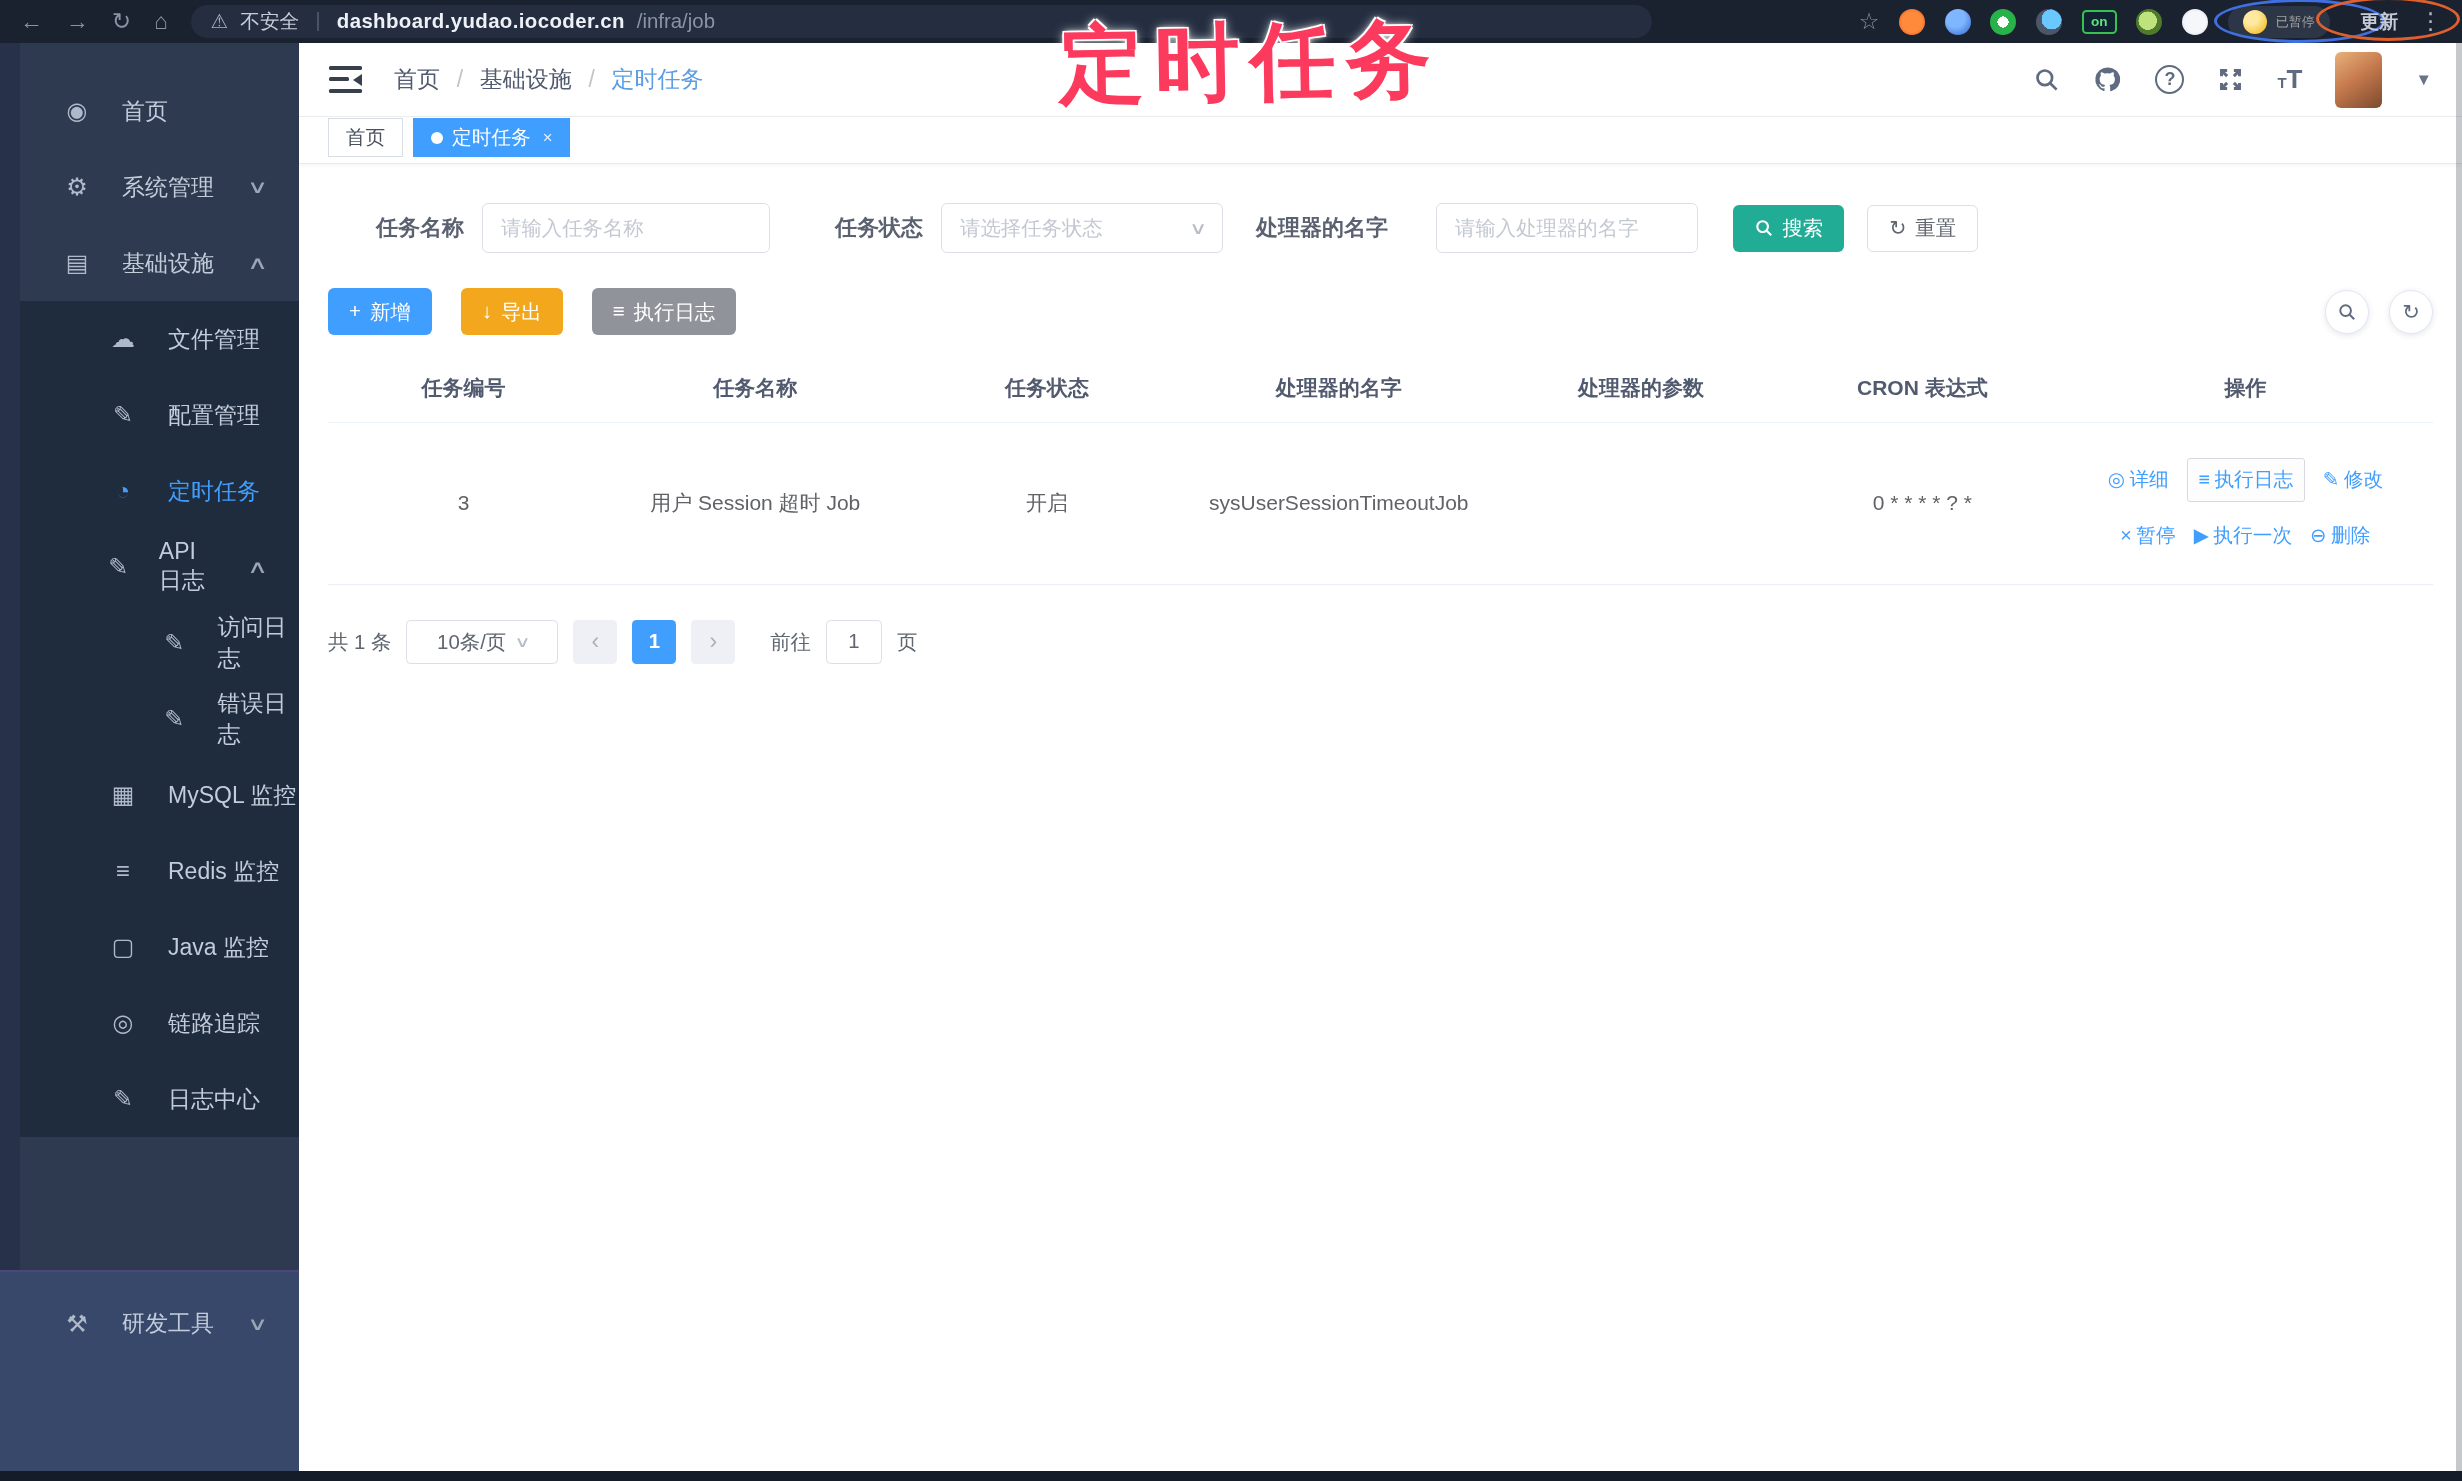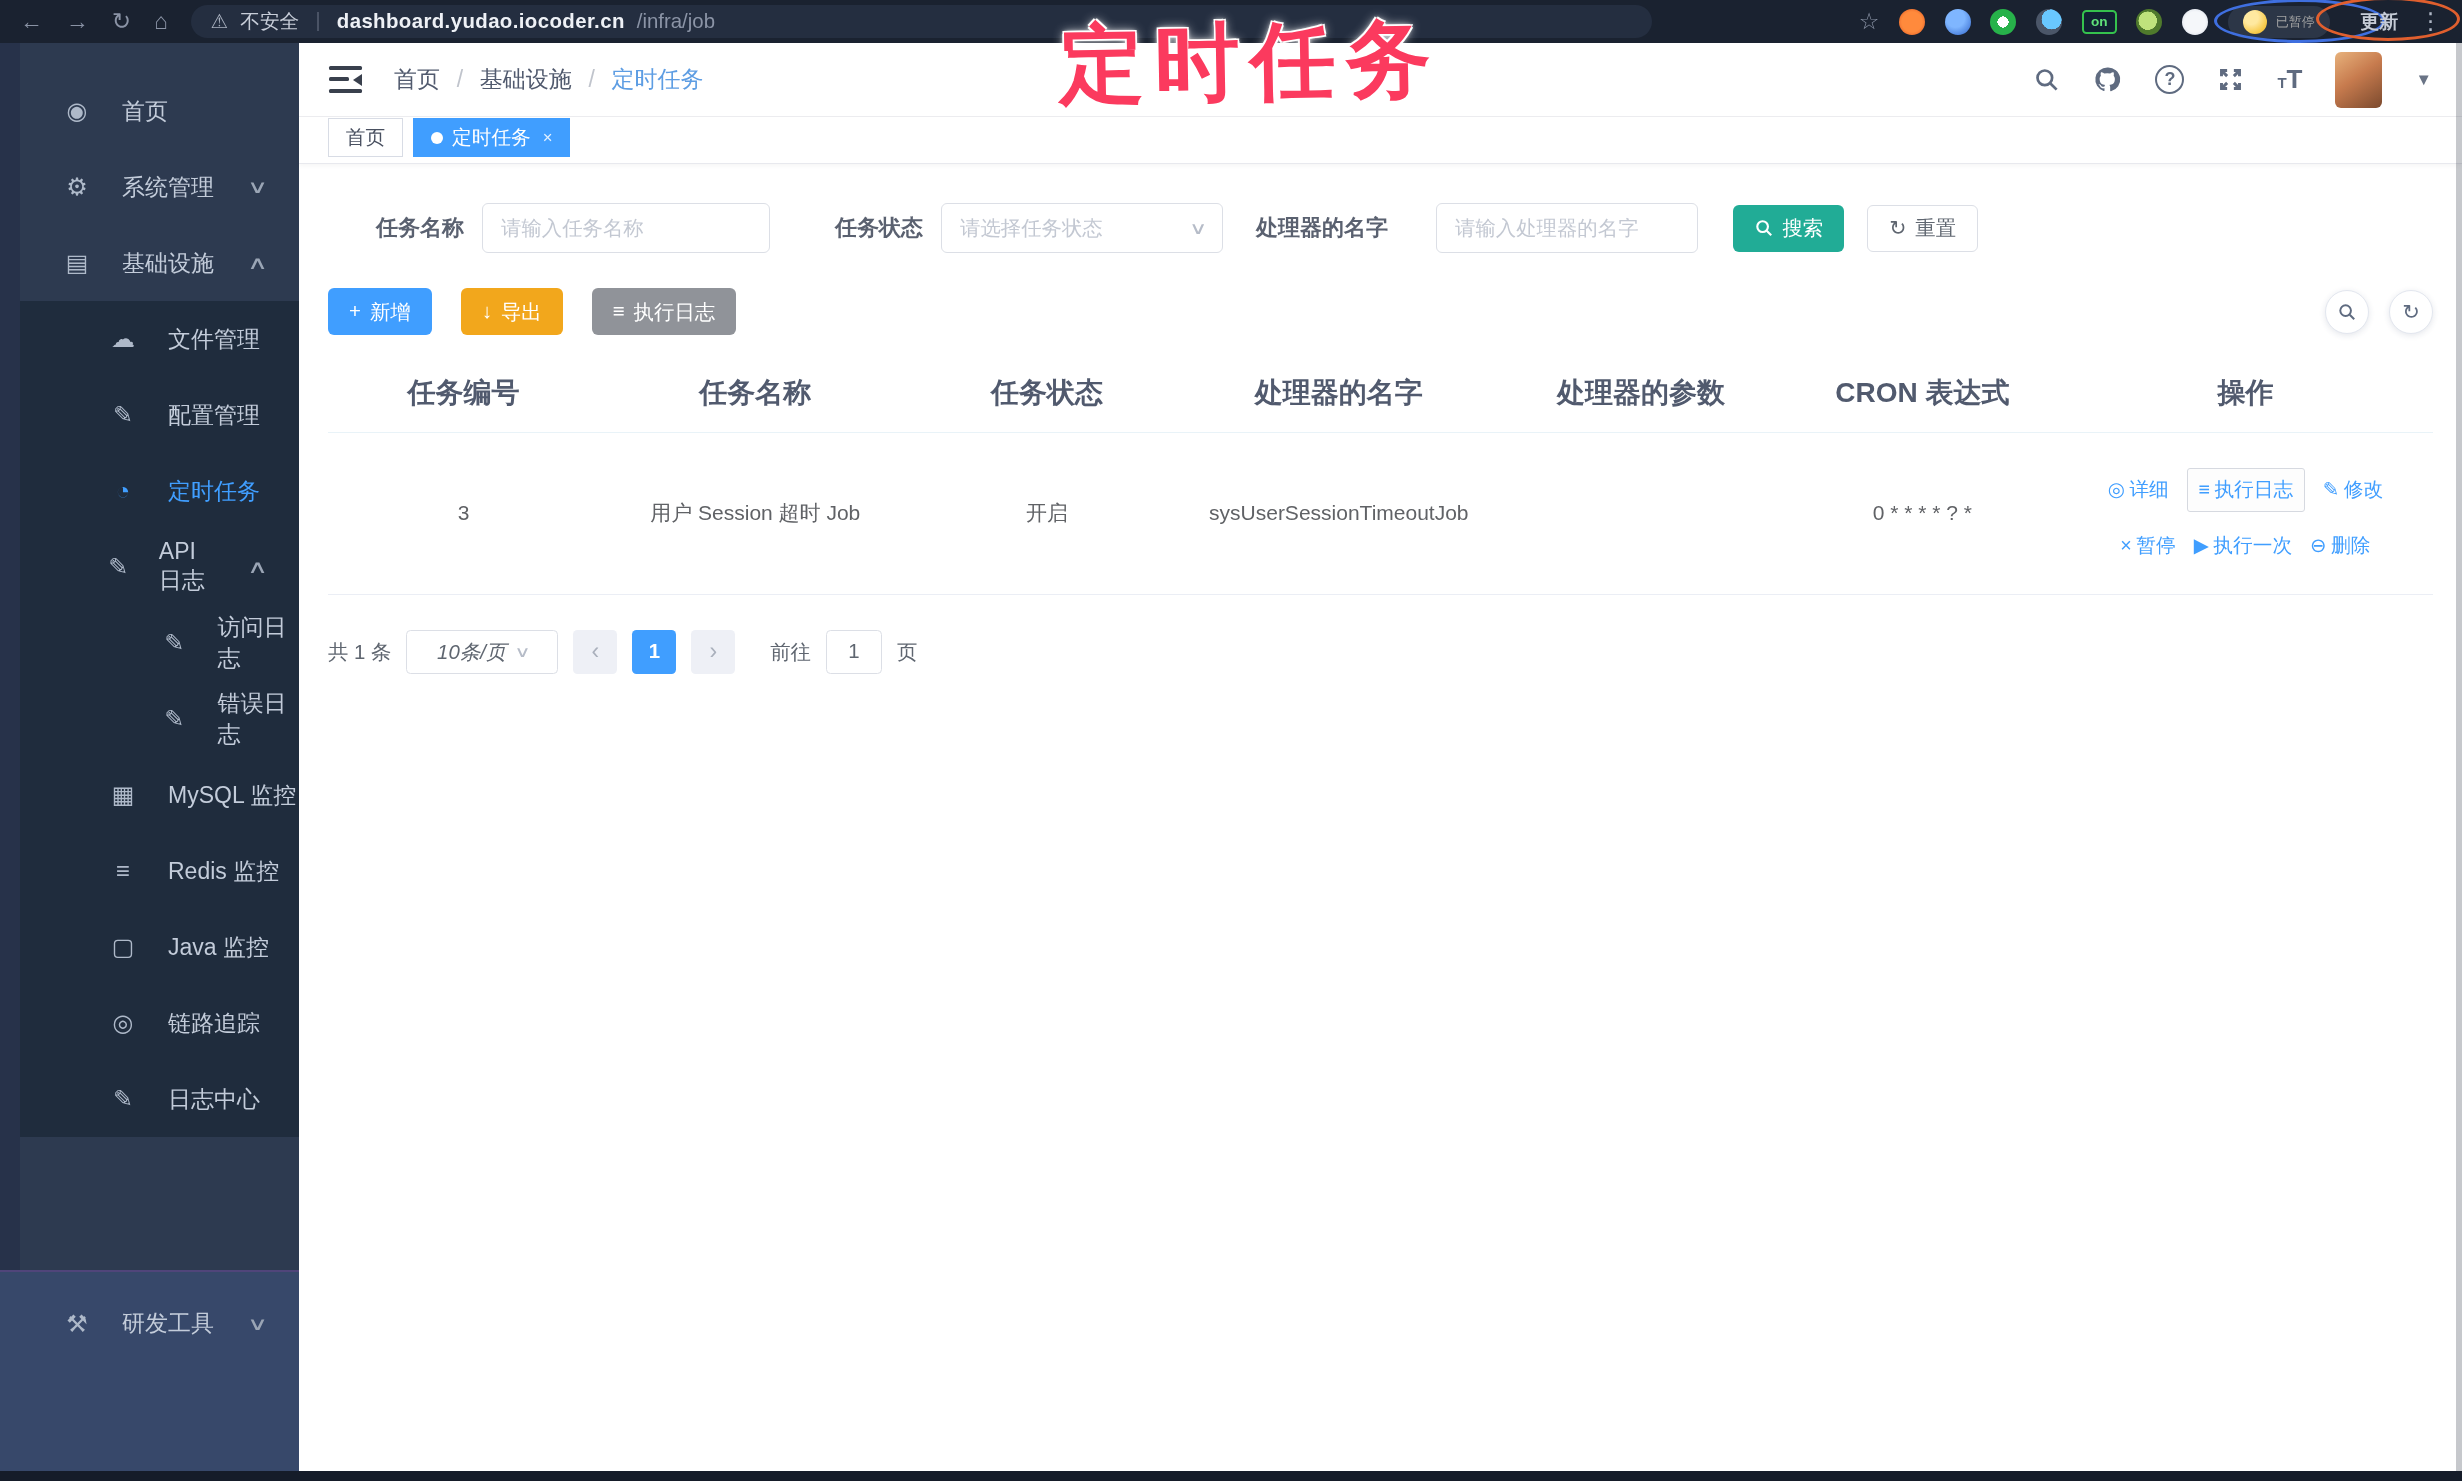--- a/index.html
+++ b/index.html
@@ -111,35 +111,35 @@
   .toolbar { margin-top:35px; display:flex; align-items:center; gap:29px; }
   .btn-add { background:#409eff; color:#fff; }
   .btn-export { background:#f2a71c; color:#fff; }
   .btn-log { background:#909399; color:#fff; }
   .tool-right { margin-left:auto; display:flex; gap:19.7px; }
   .circle-btn { width:44px; height:44px; border-radius:50%; background:#fff; border:0.8px solid #e3e7ef;
                 box-shadow:0 1.5px 6px rgba(30,50,90,.12); display:flex; align-items:center; justify-content:center;
                 color:#5f6b80; cursor:pointer; font-size:21px; }
 
   table.grid { width:100%; border-collapse:collapse; margin-top:21px; table-layout:fixed; }
-  .grid th { font-size:28px; font-weight:700; color:#515a6e; padding:18px 7.6px 19.7px; text-align:center;
+  .grid th { font-size:21px; font-weight:700; color:#515a6e; padding:18px 7.6px 19.7px; text-align:center;
              border-bottom:1.5px solid #e9f3f8; }
   .grid td { font-size:21px; color:#606266; padding:35px 7.6px; text-align:center;
              border-bottom:0.8px solid #ebeef5; word-break:break-all; }
   .grid col.op { width:18%; }
   .actions { display:flex; flex-direction:column; gap:19.7px; align-items:center; }
   .act-row { display:flex; align-items:center; gap:18px; }
   .alink { color:#409eff; font-size:19.7px; display:inline-flex; align-items:center; gap:4.5px; cursor:pointer;
            white-space:nowrap; }
   .alink.boxed { border:0.8px solid #d6d9e0; border-radius:3px; padding:7.6px 10.6px; background:#fdfdfd; }
 
   .pager { margin-top:35px; display:flex; align-items:center; justify-content:flex-start; gap:15px;
            font-size:20.4px; color:#5f6670; }
   .psize { width:152px; height:44px; border:0.8px solid #dcdfe6; border-radius:4.5px; display:flex; align-items:center;
-           justify-content:center; gap:10.6px; color:#5f6670; cursor:pointer;font-style:italic; }
+           justify-content:center; gap:10.6px; color:#5f6670; cursor:pointer; }
   .psize .chev { color:#b6bcc8; font-size:15px; transform:scaleX(1.5); }
   .pbtn { width:44px; height:44px; border-radius:4.5px; background:#eef0f6; color:#aab0bc; display:flex;
           align-items:center; justify-content:center; font-size:23px; cursor:pointer; }
   .pbtn.cur { background:#409eff; color:#fff; font-size:20.4px; font-weight:700; }
   .goto-in { width:56px; height:44px; border:0.8px solid #dcdfe6; border-radius:4.5px; text-align:center;
              font-size:20.4px; color:#5f6670; outline:none; }
 
   .right-edge { position:absolute; top:43px; right:0; width:6px; bottom:0; background:#1d2532; opacity:.25; }
   .bottom-edge { position:absolute; left:0; right:0; bottom:0; height:10.6px; background:#151c29; }
 </style>

